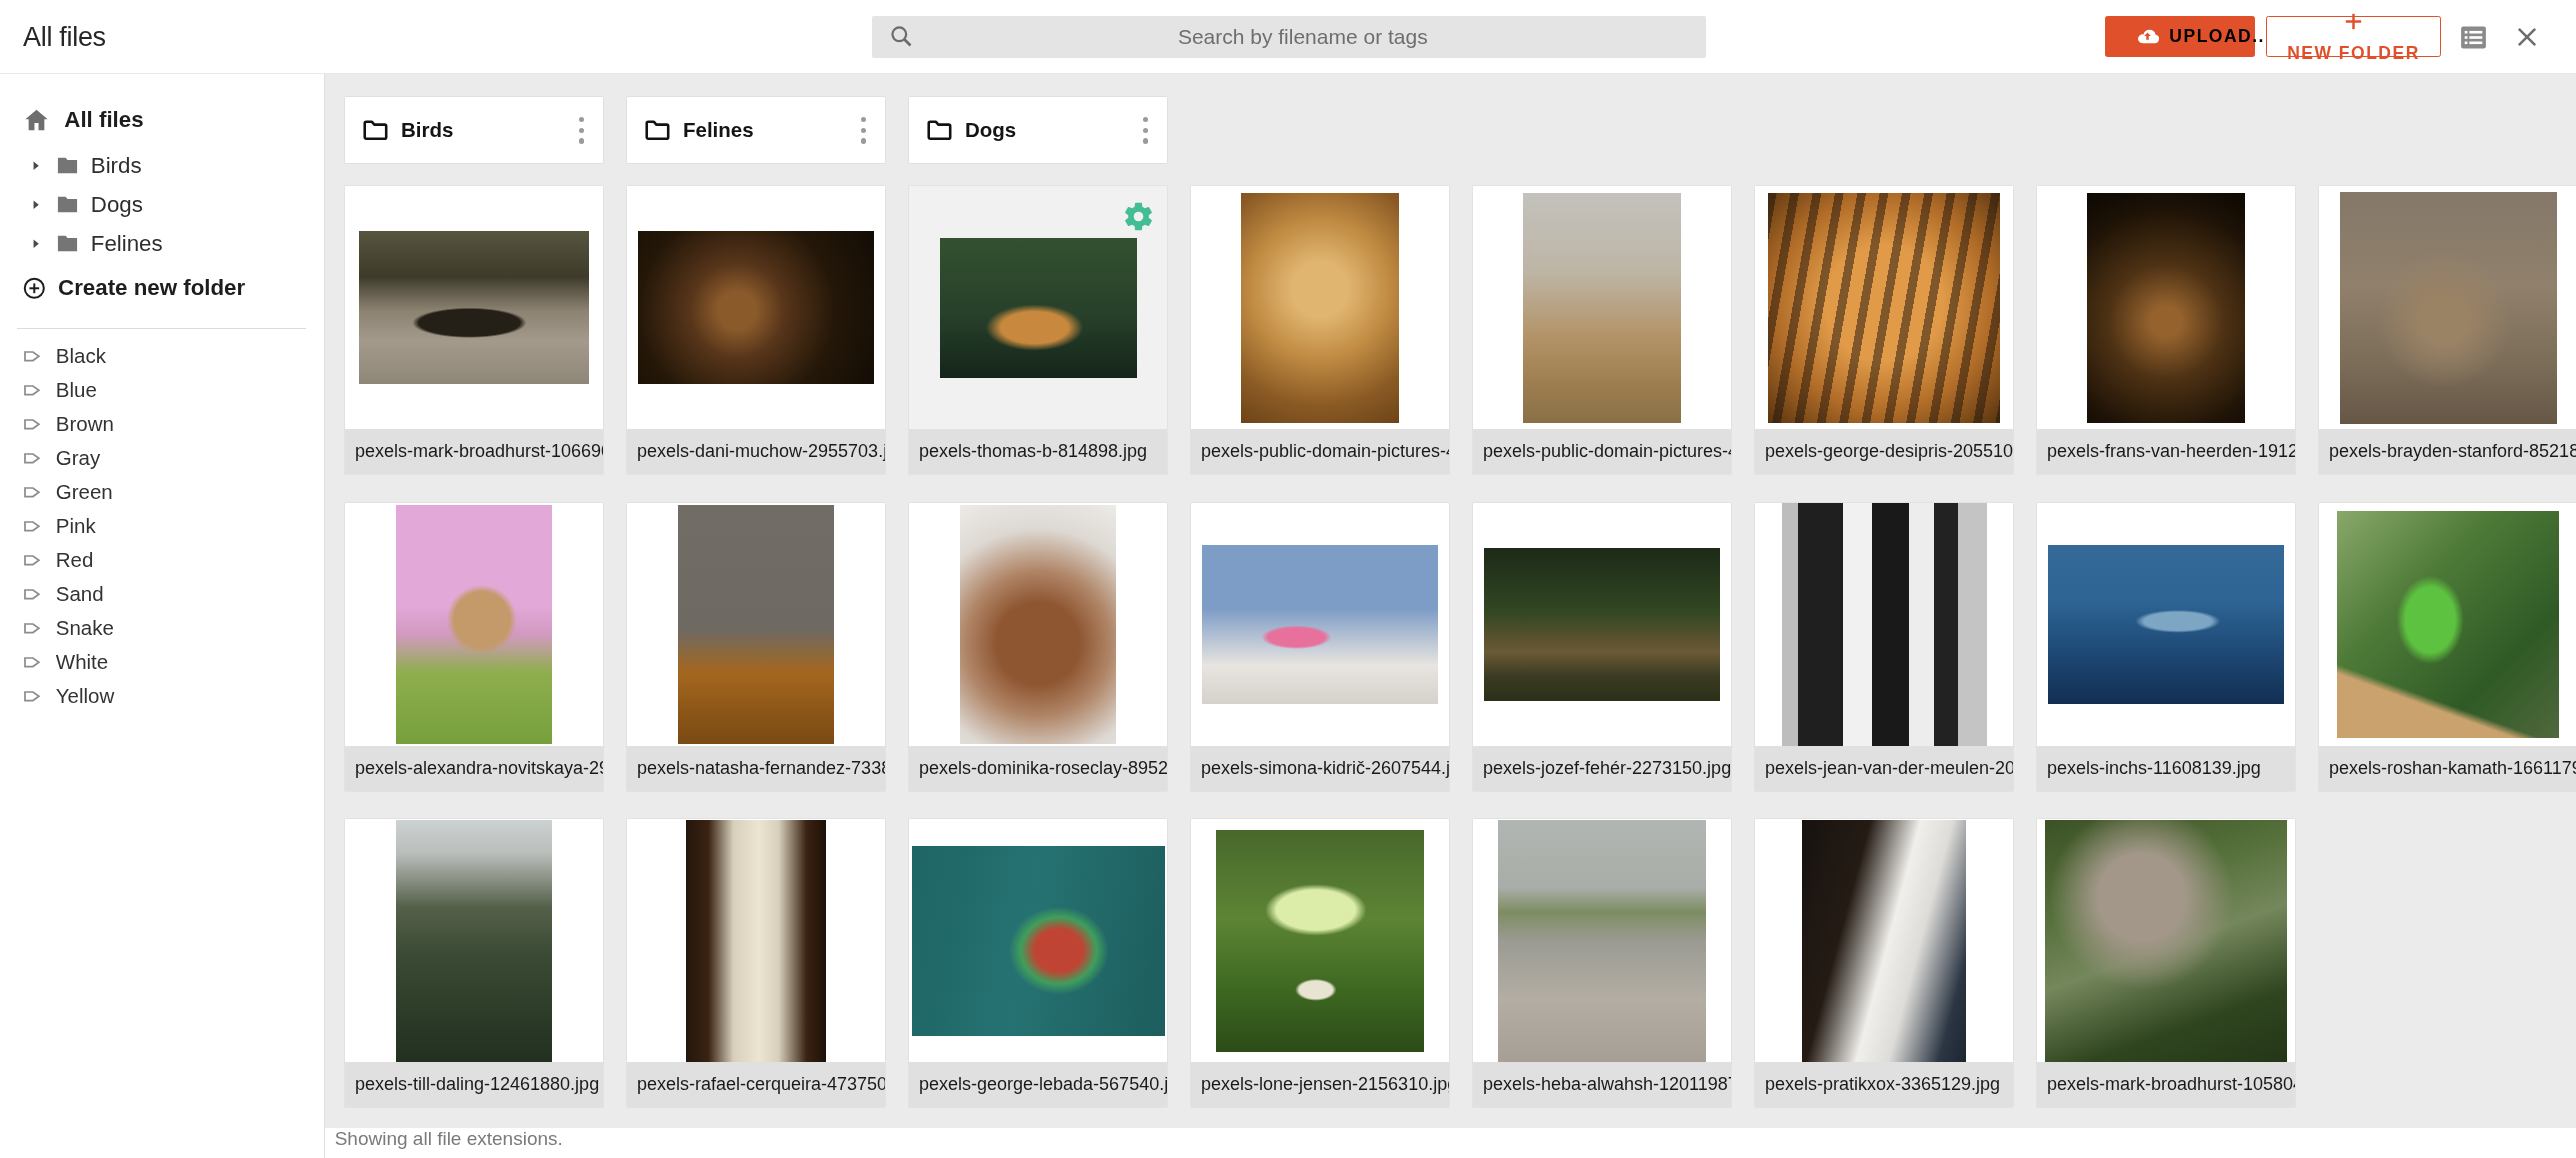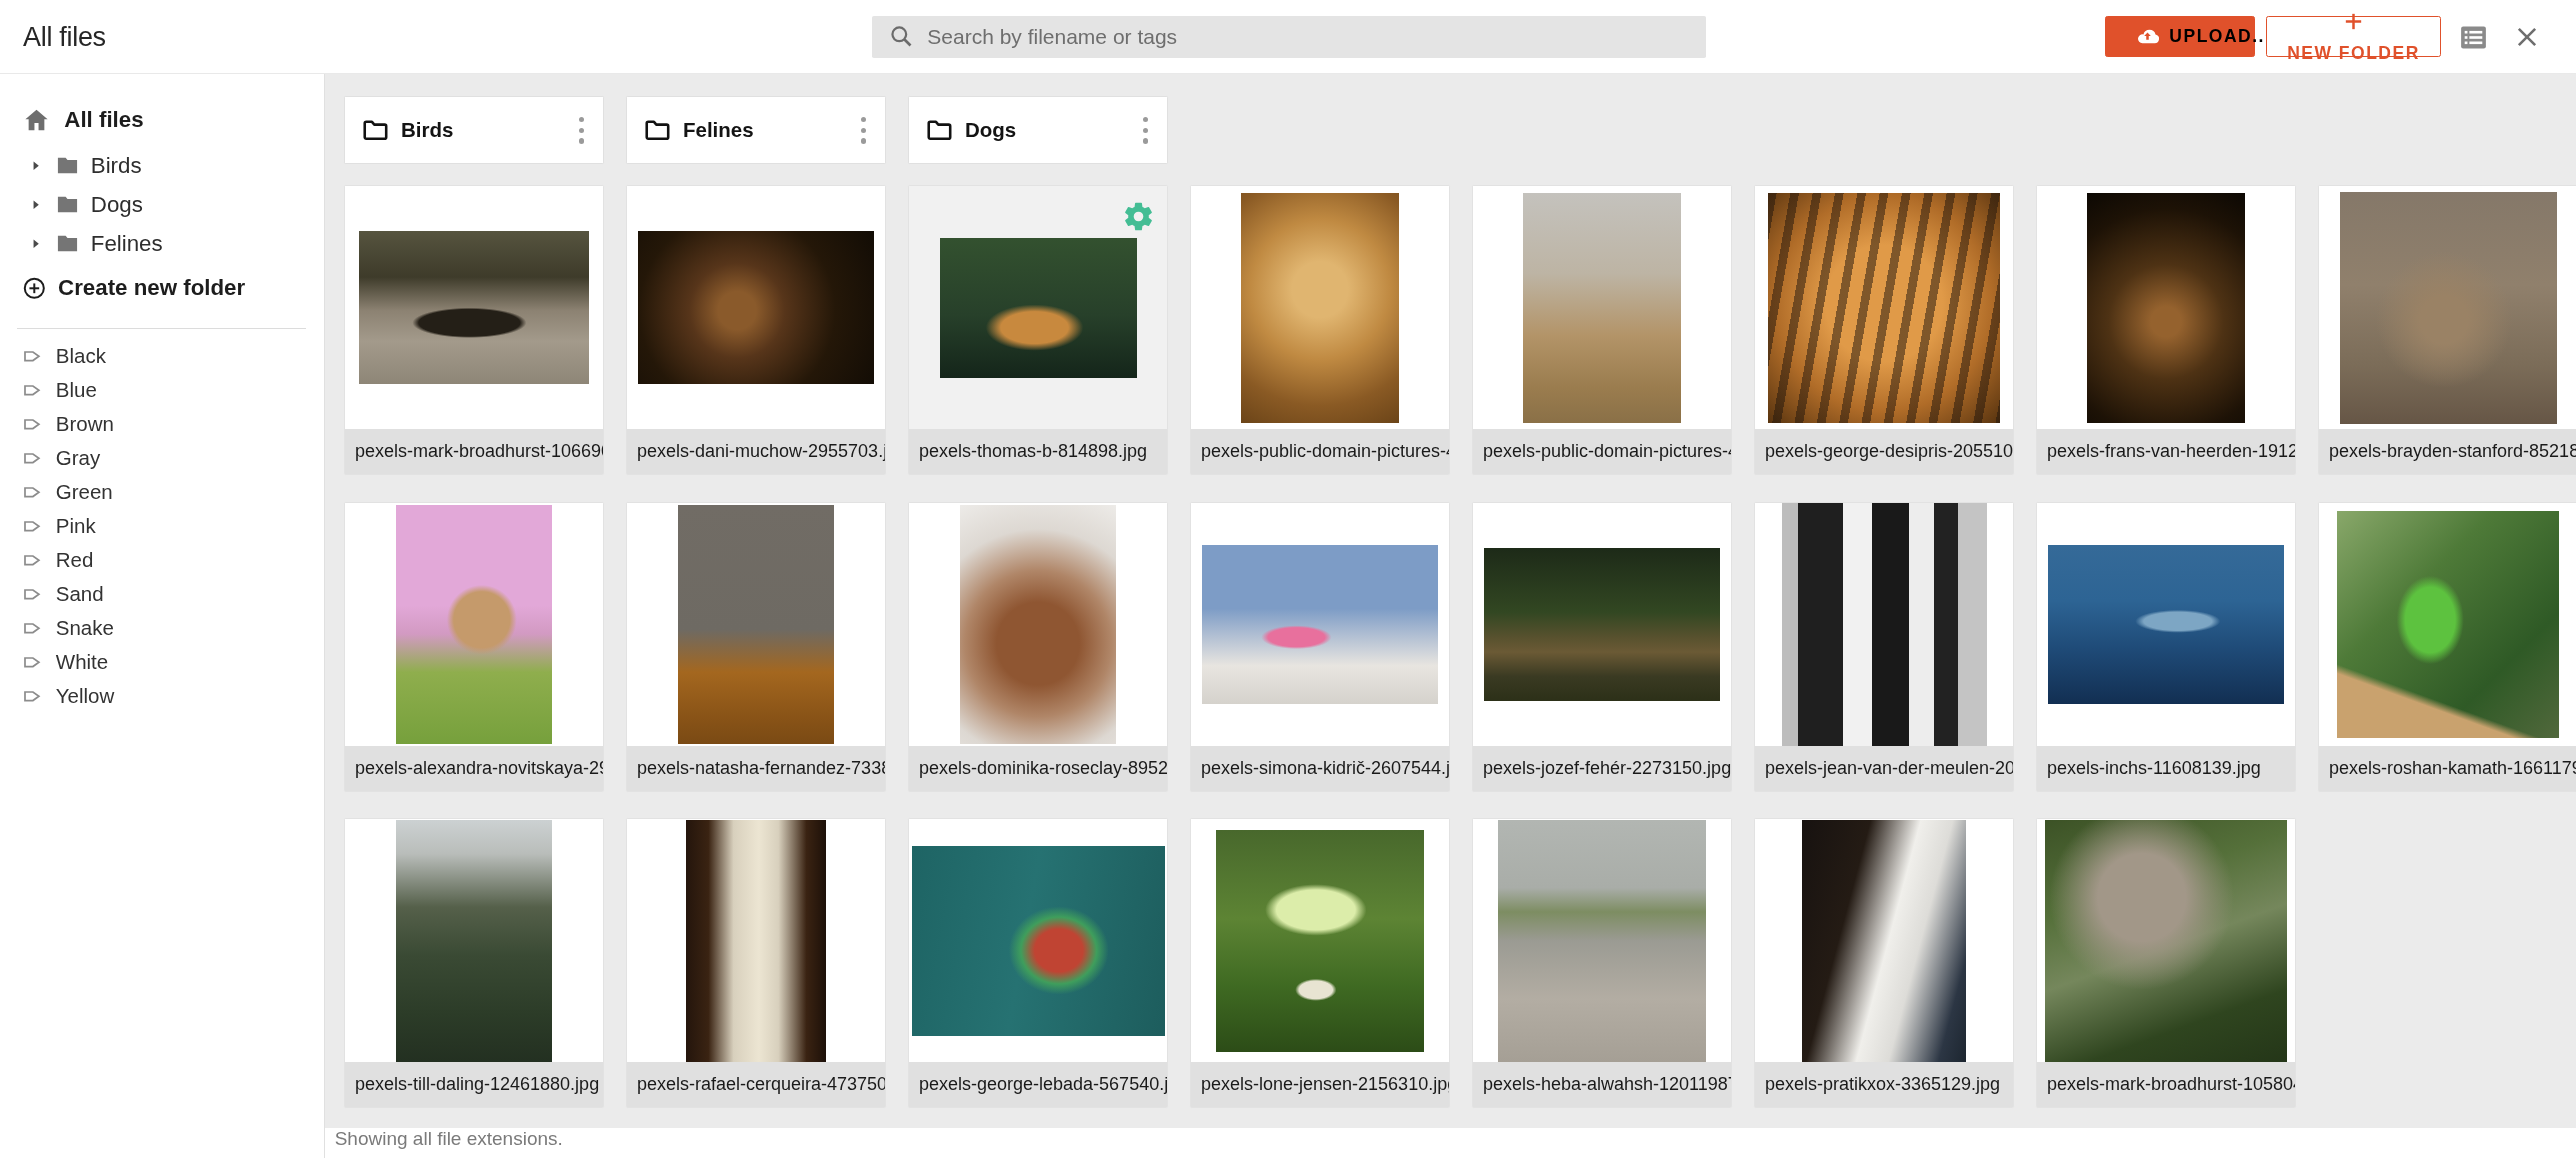--- a/index.html
+++ b/index.html
@@ -9,21 +9,21 @@
     font-family:"Liberation Sans", sans-serif;
     background:#fff; color:#1d1d1d;
     -webkit-font-smoothing:antialiased;
   }
 
   
   .header { position:relative; height:74px; background:#fff; border-bottom:0.6px solid #e9e9e9; }
   .page-title { position:absolute; left:23px; top:0; height:74px; line-height:74px; font-size:27px; color:#262626; letter-spacing:-0.3px; }
   .search { position:absolute; left:872px; top:15.7px; width:834px; height:42px; background:#e4e4e4; border-radius:1.8px; display:flex; align-items:center; padding-left:15.7px; }
   .search svg { flex:0 0 auto; }
-  .search input { border:0; outline:0; background:transparent; margin-left:11px; width:755px; font-family:inherit; font-size:21px; color:#333; }
+  .search input { border:0; outline:0; background:transparent; margin-left:11px; width:755px; font-family:inherit; font-size:21px; color:#333;text-align:center; }
   .search input::placeholder { color:#6e6e6e; opacity:1; }
   .btn { position:absolute; top:16.3px; height:41px; border-radius:2.4px; display:flex; align-items:center; justify-content:center; gap:9.7px; font-size:17.5px; font-weight:600; letter-spacing:1.5px; cursor:pointer; }
   .btn-upload { left:2105px; width:150px; background:#e0512b; color:#000000; border:1.2px solid #e0512b;padding-left:46px; }
   .btn-new-folder { left:2266px; width:175px; background:#fff; color:#e0512b; border:1.2px solid #e0512b;flex-direction:column; }
   .hdr-icon { position:absolute; cursor:pointer; }
   .icon-list-btn { left:2457px; top:20.5px; }
   .icon-close-btn { left:2513px; top:23px; }
 
   
   .app-body { display:flex; height:1084px; }

